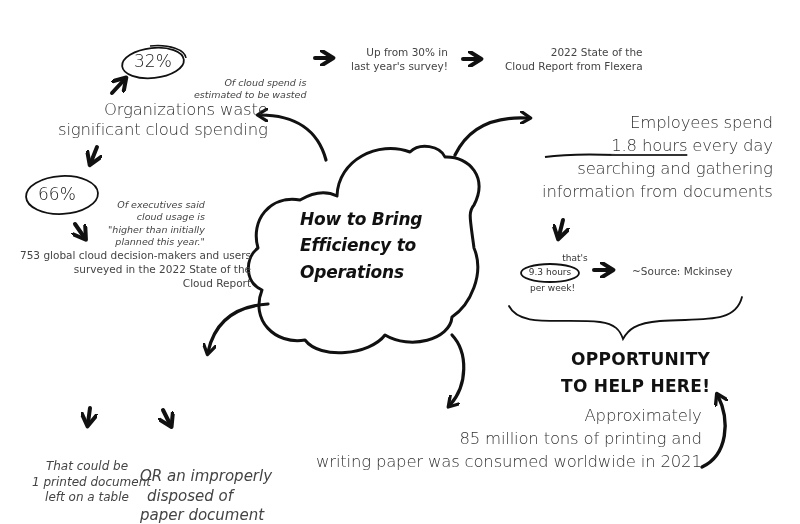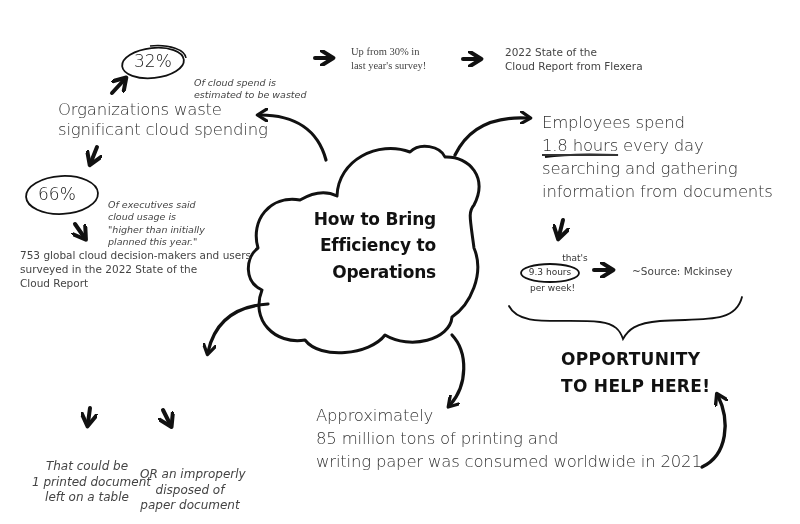--- a/index.html
+++ b/index.html
@@ -10,28 +10,28 @@
       background: #ffffff;
       overflow: hidden;
       font-family: "DejaVu Sans", sans-serif;
       color: #2b2b2b;
     }
     #art {
       position: absolute;
       left: 0; top: 0;
       width: 800px; height: 524px;
     }
-    .t { position: absolute; white-space: nowrap; line-height: 1.22; }
+    .t { position: absolute; white-space: nowrap; line-height: 1.22; text-align: right; }
     .big { font-size: 16.5px; letter-spacing: -0.2px; color: #333; font-weight: 300; }
     .small { font-size: 9.5px; color: #444; font-style: italic; line-height: 1.3; margin-top: 24px; }
     .med { font-size: 10.5px; color: #444; line-height: 1.35; }
     .center { text-align: center; }
     .title {
       font-size: 17px; font-weight: bold; color: #111;
-      text-align: right; line-height: 1.55; letter-spacing: -0.2px;
+      text-align: left; line-height: 1.55; letter-spacing: -0.2px; font-style: italic;
     }
     .opp { font-size: 17px; font-weight: bold; color: #111; line-height: 1.6; letter-spacing: 0.3px; }
     .stat { font-size: 17px; color: #222; font-weight: 300; }
     .underline { text-decoration: underline; text-decoration-thickness: 1.5px; text-underline-offset: 3px; }
     .tiny { font-size: 9px; color: #333; text-align: center; line-height: 1.2; }
   </style>
 </head>
 <body>
 
 <div id="canvas">
@@ -100,21 +100,21 @@
     <div>Efficiency to</div>
     <div>Operations</div>
   </div>
 
   <div class="t stat" style="left:134px; top:51px;">32%</div>
   <div class="t small" style="left:194px; top:53px;">
     <div>Of cloud spend is</div>
     <div>estimated to be wasted</div>
   </div>
 
-  <div class="t med" style="left:351px; top:45px;font-family:Liberation Serif, serif;">
+  <div class="t med" style="left:351px; top:45px;">
     <div>Up from 30% in</div>
     <div>last year's survey!</div>
   </div>
 
   <div class="t med" style="left:505px; top:45px;">
     <div>2022 State of the</div>
     <div>Cloud Report from Flexera</div>
   </div>
 
   <div class="t big" style="left:58px; top:100px;">
@@ -162,19 +162,19 @@
     <div>writing paper was consumed worldwide in 2021</div>
   </div>
 
 
   <div class="t small center" style="left:32px; top:435px; width:110px; font-size:12px;">
     <div>That could be</div>
     <div>1 printed document</div>
     <div>left on a table</div>
   </div>
 
-  <div class="t small center" style="left:140px; top:443px; width:100px; font-size:12px;">
+  <div class="t small center" style="left:140px; top:443px; width:100px; font-size:15px;">
     <div>OR an improperly</div>
     <div>disposed of</div>
     <div>paper document</div>
   </div>
 
 </div>
 
 </body></html>

